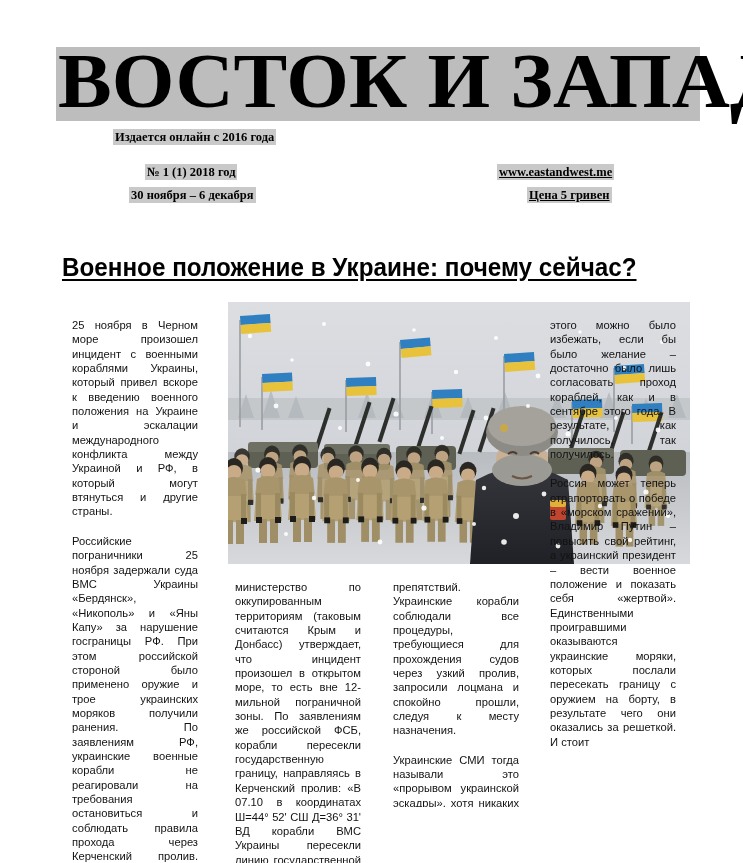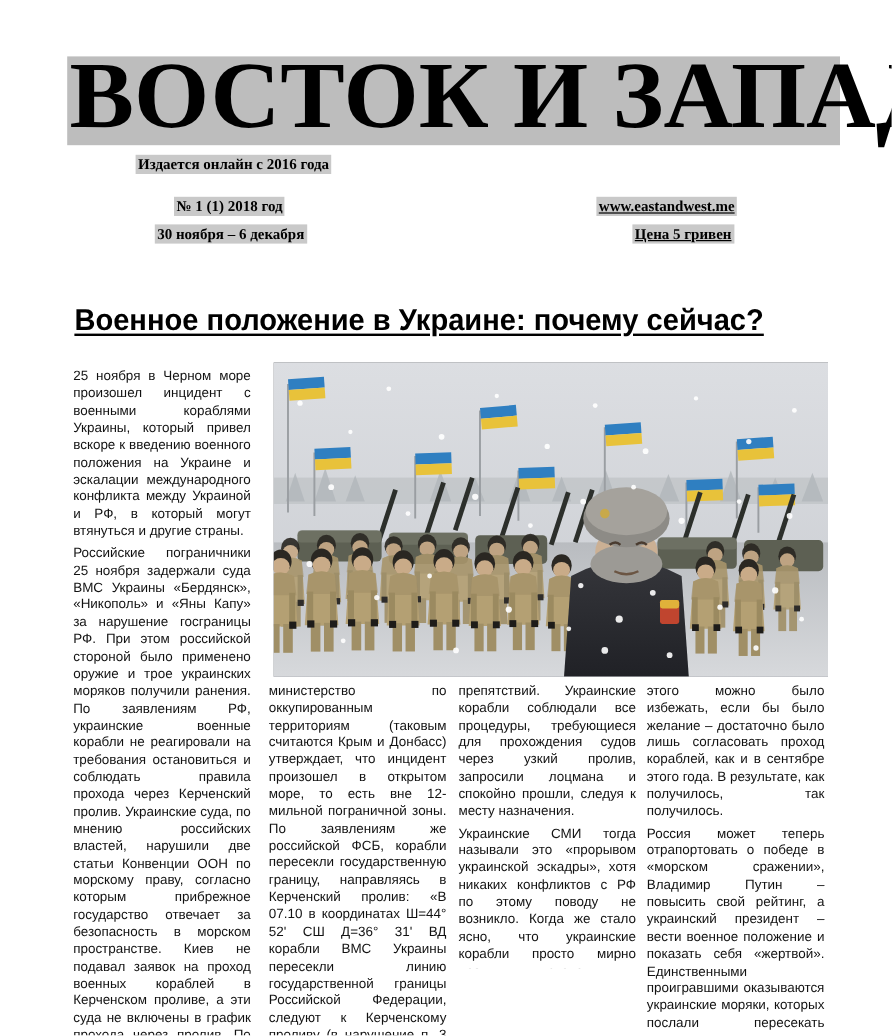--- a/index.html
+++ b/index.html
@@ -115,25 +115,25 @@
     width: 156px;
     font-family: "Liberation Sans", "DejaVu Sans", sans-serif;
     font-size: 11.2px;
     line-height: 14.35px;
     color: #121212;
     text-align: justify;
     text-justify: inter-word;
     hyphens: none;
     overflow: hidden;
   }
-  .col p { margin: 4px; }
+  .col p { margin: 15px; }
   .col-1 { left: 0px;   height: 560px; }
   .col-2 { left: 163px; height: 560px; padding-top: 262px; }
   .col-3 { left: 321px; height: 504px; padding-top: 262px; }
-  .col-4 { left: 478px; height: 560px; padding-top: 262px; }
+  .col-4 { left: 478px; height: 560px; }
   .col-2, .col-3, .col-4 { box-sizing: border-box; }
 </style>
 </head>
 <body>
 
 <div class="page">
 
   <div class="masthead-band"></div>
 
   <div class="masthead-title">ВОСТОК И ЗАПАД</div>

